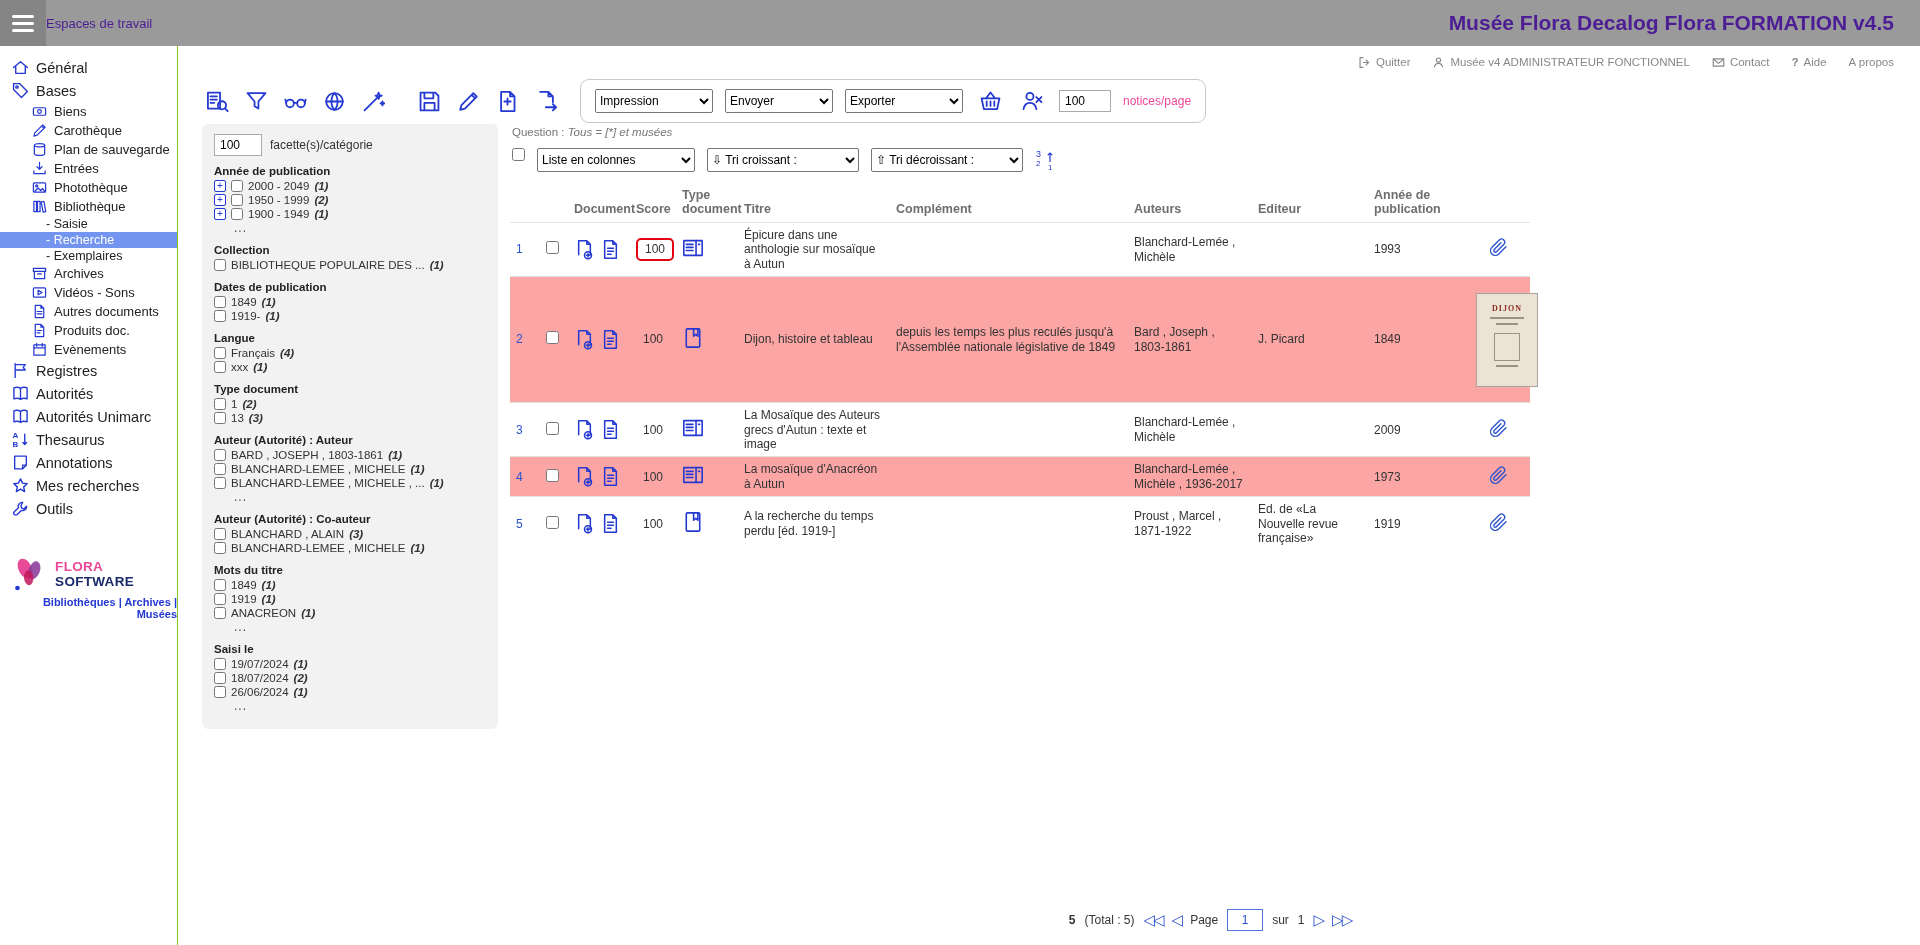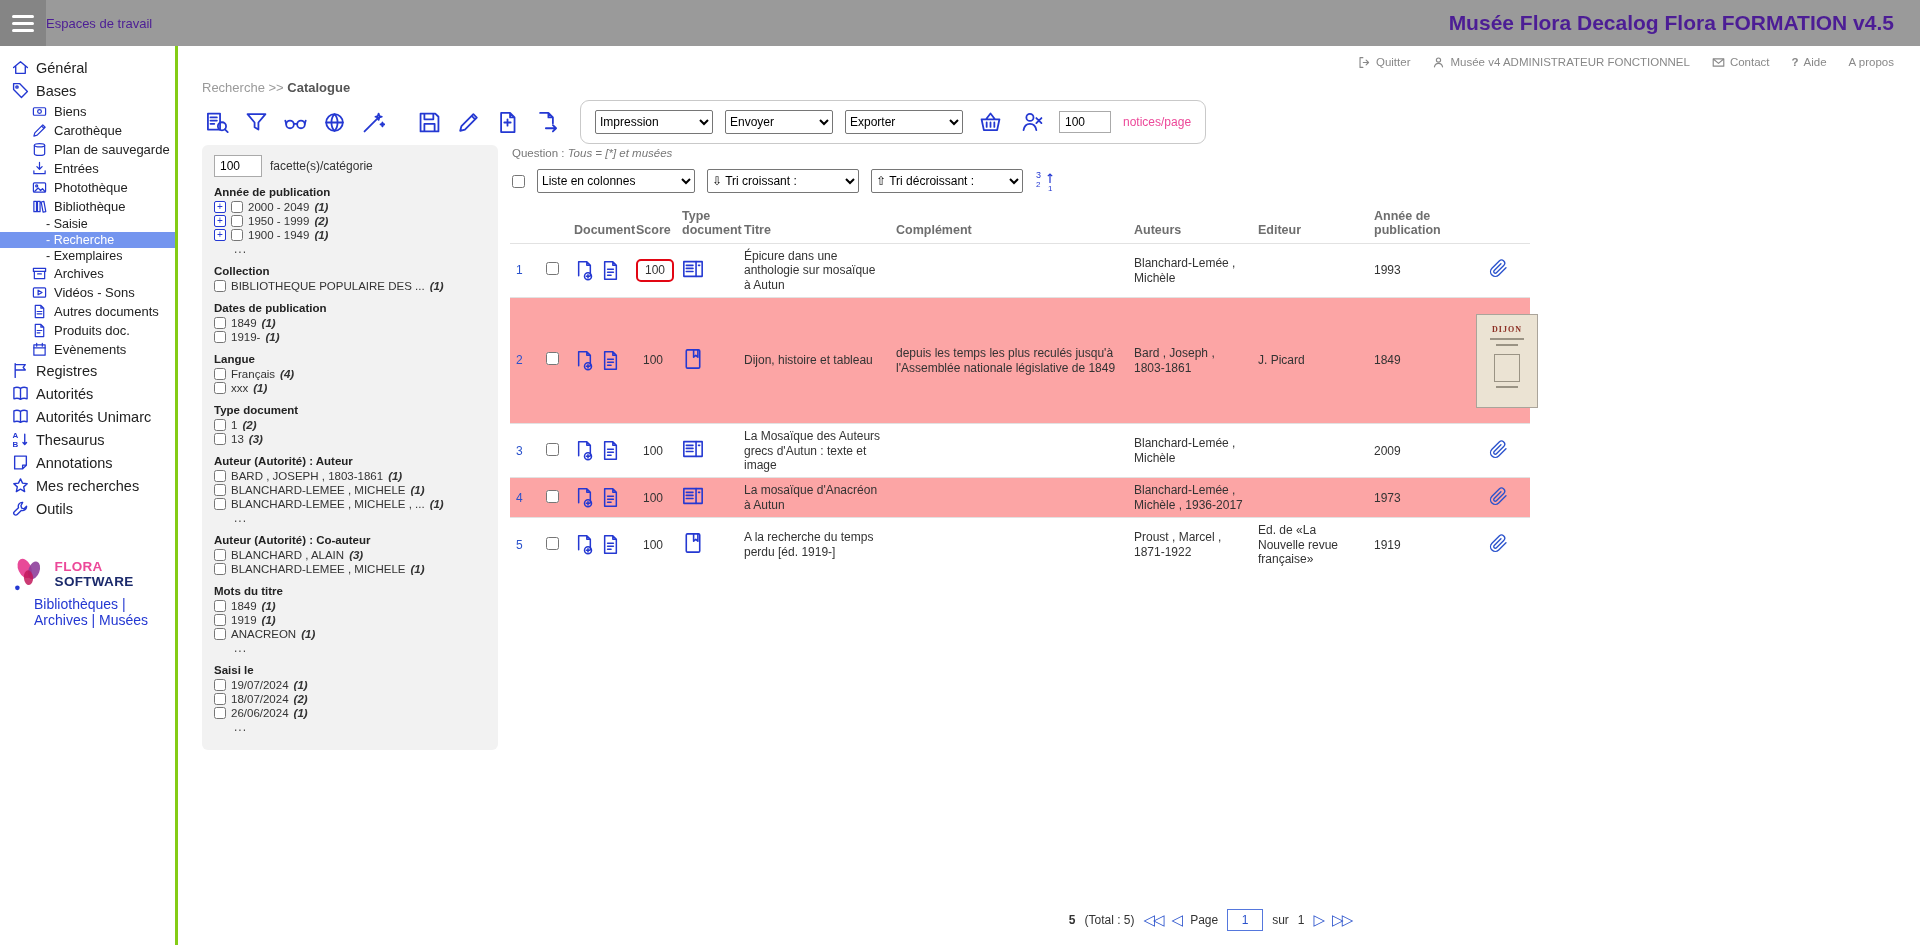--- a/index.html
+++ b/index.html
@@ -7,39 +7,39 @@
 
   
   .topbar { height:46px; background:#9a9a9a; display:flex; align-items:center; position:relative; }
   .hamburger { width:46px; height:46px; background:#858585; display:flex; flex-direction:column; justify-content:center; align-items:center; gap:4px; cursor:pointer; }
   .hamburger span { display:block; width:22px; height:3px; background:#fff; border-radius:2px; }
   .ws-label { color:#4c1d95; font-size:13px; margin-left:0; }
   .app-title { position:absolute; right:26px; color:#4c1d95; font-size:21px; font-weight:bold; }
 
   
   .shell { display:flex; height:899px; }
-  .sidebar { width:178px; border-right:3px solid #84cc16; padding-top:10px; display:flex; flex-direction:column; flex-shrink:0; }
+  .sidebar { width:178px; border-right:1px solid #84cc16; padding-top:10px; display:flex; flex-direction:column; flex-shrink:0; }
   .content { flex:1; display:flex; flex-direction:column; min-width:0; }
 
   
   .nav1, .nav2, .nav3 { display:flex; align-items:center; gap:7px; cursor:pointer; }
   .nav1 { padding:3px 0 3px 12px; font-size:14.5px; color:#222; }
   .nav2 { padding:2px 0 2px 32px; font-size:13px; color:#222; }
   .nav3 { padding:1px 0 1px 46px; font-size:12.5px; color:#222; }
   .nav3.selected { background:#7495ef; color:#fff; }
   svg.i { fill:none; stroke:#2438d2; stroke-width:1.3; stroke-linecap:round; stroke-linejoin:round; flex-shrink:0; }
   .nav1 svg.i { width:17px; height:17px; }
   .nav2 svg.i { width:15px; height:15px; }
 
   .logo-block { margin-top:34px; padding-left:10px; }
   .logo-row { display:flex; align-items:center; gap:4px; }
   .logo-text-line { font-size:13.5px; font-weight:bold; letter-spacing:.3px; }
   .logo-flora { color:#ec4899; }
   .logo-soft { color:#1b2a6b; }
-  .logo-tag { font-size:14px; color:#2438d2; font-weight:normal; margin-top:2px; margin-left:24px; }
+  .logo-tag { font-size:11px; color:#2438d2; font-weight:bold; margin-top:2px; margin-left:24px;text-align:right; }
 
   
   .utility { height:32px; display:flex; justify-content:flex-end; align-items:center; gap:22px; padding-right:26px; color:#888; font-size:11.5px; }
   .utility .uitem { display:flex; align-items:center; gap:5px; cursor:pointer; }
   .utility svg.u { width:13px; height:13px; fill:none; stroke:#888; stroke-width:1.4; stroke-linecap:round; stroke-linejoin:round; }
   .qmark { font-weight:bold; color:#888; }
 
   
   .breadcrumb { padding:2px 0 4px 24px; font-size:13px; color:#9a9a9a; }
   .breadcrumb .current { color:#555; font-weight:bold; }
@@ -66,21 +66,21 @@
   .fitem { display:flex; align-items:center; gap:5px; font-size:11.5px; color:#333; padding:1px 0; cursor:pointer; }
   .fitem input[type=checkbox] { width:12px; height:12px; }
   .fcount { font-weight:bold; font-style:italic; }
   .plusbox { width:12px; height:12px; border:1px solid #2438d2; color:#2438d2; font-size:10px; line-height:10px; text-align:center; border-radius:2px; background:#fff; flex-shrink:0; cursor:pointer; }
   .fmore { font-size:12px; color:#444; margin-left:20px; letter-spacing:1px; }
 
   
   .results { flex:1; min-width:0; display:flex; flex-direction:column; margin-left:12px; height:100%; padding-right:10px; }
   .question { font-size:11.5px; color:#777; padding:2px 0 6px 2px; }
   .question .qtext { font-style:italic; }
-  .list-controls { display:flex; align-items:center; gap:12px; padding:4px 0 8px 2px; }
+  .list-controls { display:flex; align-items:flex-start; gap:12px; padding:4px 0 8px 2px; }
   .sel-view { width:158px; } .sel-asc { width:152px; } .sel-desc { width:152px; }
   .sortnum { display:flex; align-items:center; cursor:pointer; }
 
   table.results-table { border-collapse:collapse; table-layout:fixed; width:1020px; margin-top:4px; }
   table.results-table th { font-size:12.5px; color:#6e6e6e; text-align:left; font-weight:bold; padding:4px 6px 6px 6px; vertical-align:bottom; }
   table.results-table td { font-size:12px; color:#333; padding:5px 6px; vertical-align:middle; line-height:1.2; border-top:1px solid #e2e2e2; }
   tr.r-even td { background:#fca5a5; }
   .c-num a { color:#2a52cc; text-decoration:none; cursor:pointer; font-size:12px; }
   .doc-icons { display:flex; gap:5px; align-items:center; }
   .doc-icons svg { width:21px; height:21px; fill:none; stroke:#2438d2; stroke-width:1.3; stroke-linecap:round; stroke-linejoin:round; cursor:pointer; }
@@ -299,25 +299,20 @@
       </span>
       <span class="uitem">
         <span class="qmark">?</span>
         <span>Aide</span>
       </span>
       <span class="uitem">
         <span>A propos</span>
       </span>
     </div>
 
-    <div class="breadcrumb">
-      <span>Recherche</span>
-      <span>&gt;&gt;</span>
-      <span class="current">Catalogue</span>
-    </div>
 
     <div class="toolbar">
       <span class="tbicon">
           <svg viewBox="0 0 18 18">
             <rect x="1.5" y="2" width="9.5" height="12.5"></rect>
             <path d="M3.5 5h5M3.5 7.5h5M3.5 10h3"></path>
             <circle cx="12.5" cy="12" r="3.2"></circle>
             <path d="M14.8 14.3 17 16.5"></path>
           </svg>
         </span>

